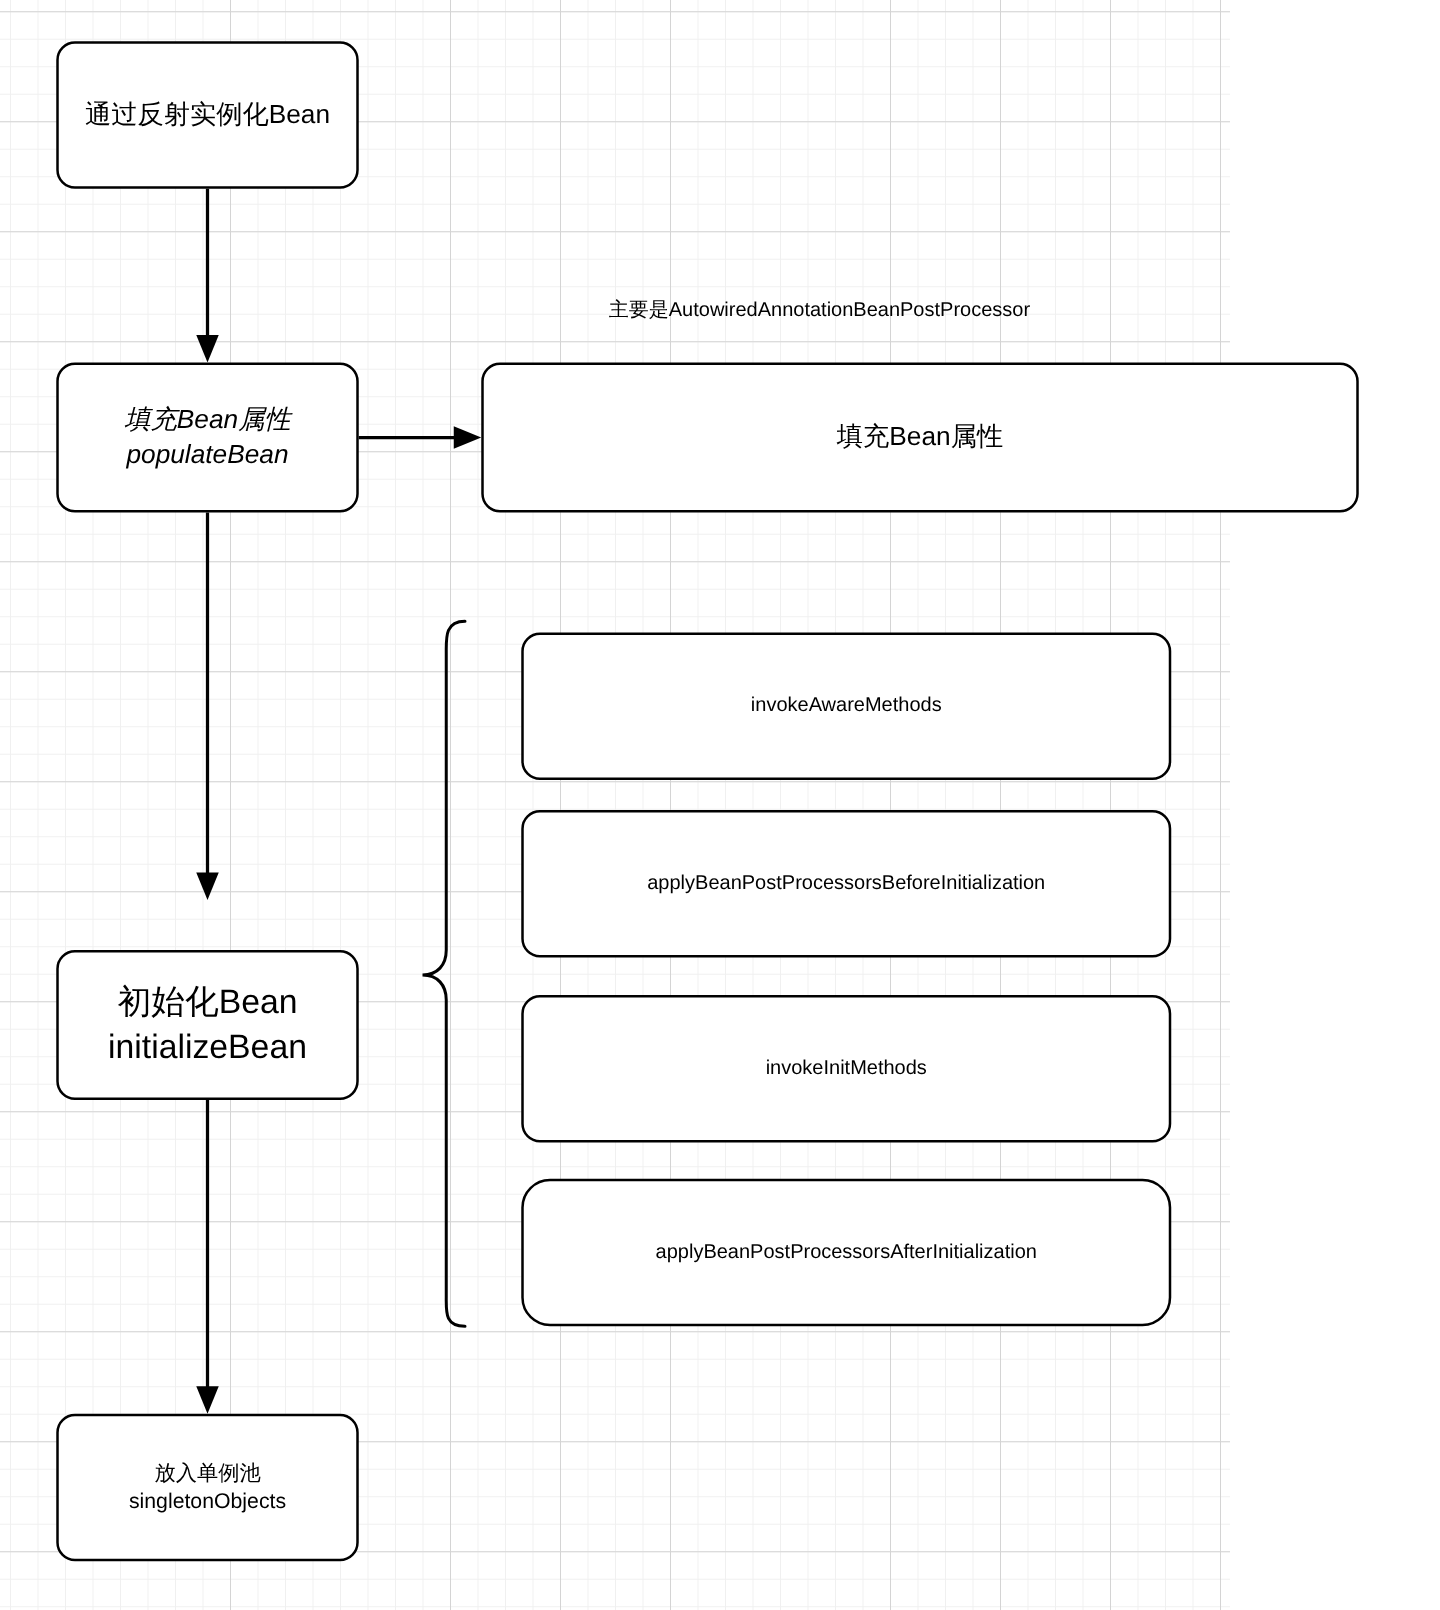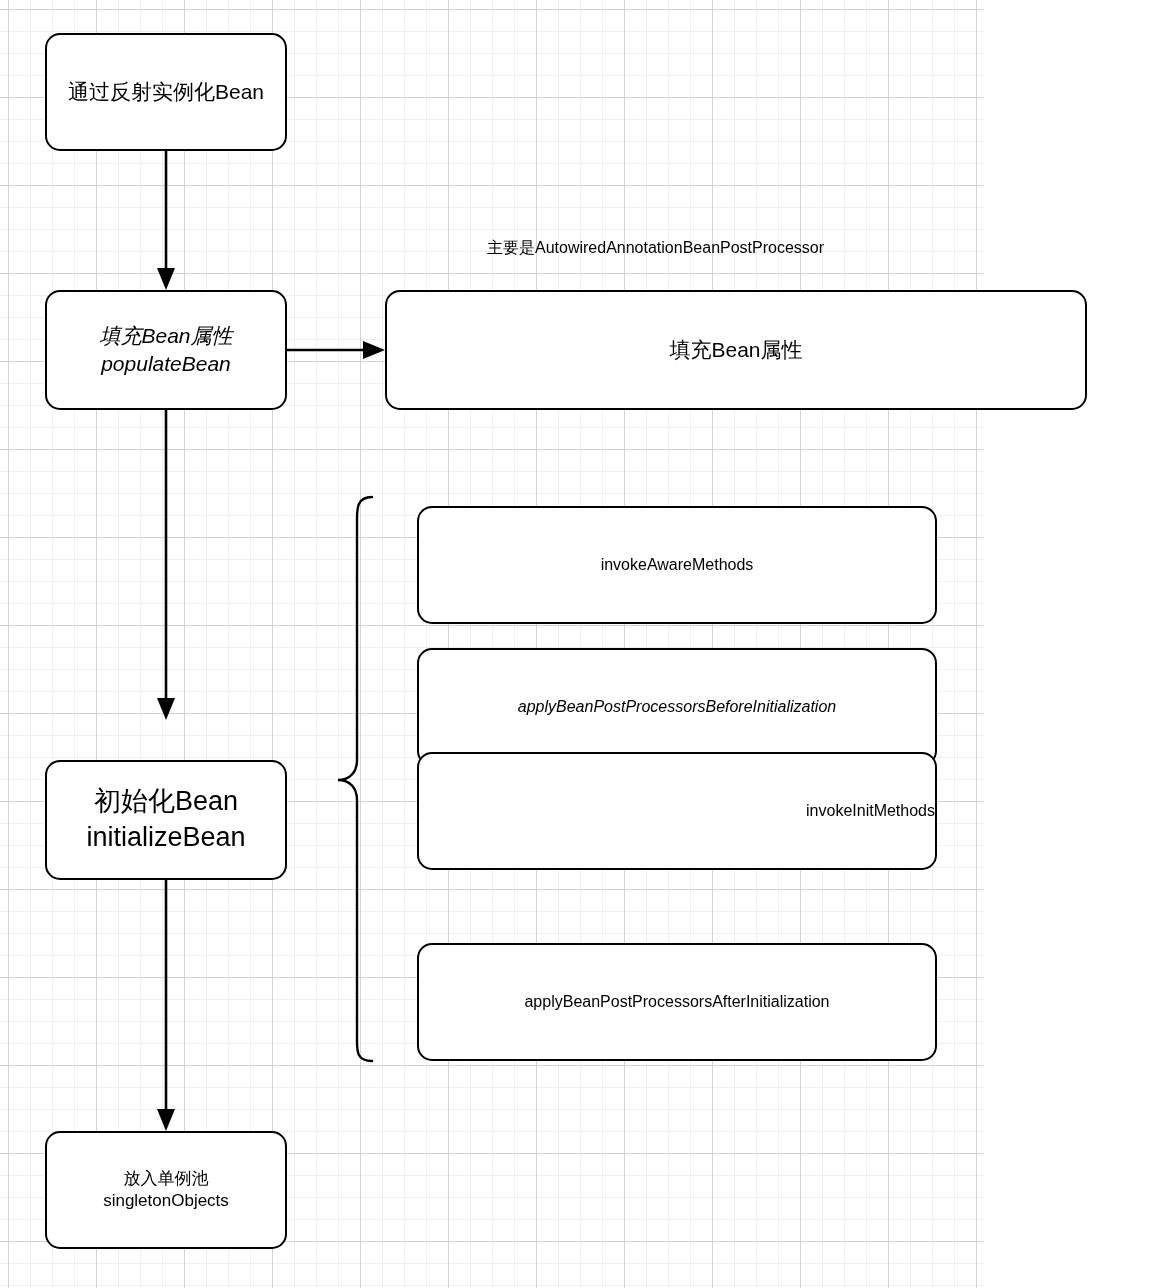--- a/index.html
+++ b/index.html
@@ -53,23 +53,23 @@
 
   #node-instantiate      { left: 45px;  top: 33px;   width: 242px; height: 118px; font-size: 21px; }
   #node-populate         { left: 45px;  top: 290px;  width: 242px; height: 120px; font-size: 21px; font-style: italic; }
   #node-initialize       { left: 45px;  top: 760px;  width: 242px; height: 120px; font-size: 27px; }
   #node-singleton        { left: 45px;  top: 1131px; width: 242px; height: 118px; font-size: 17px; }
 
   #node-postprocess      { left: 385px; top: 290px;  width: 702px; height: 120px; font-size: 21px; }
 
   .method-node           { left: 417px; width: 520px; height: 118px; font-size: 16px; }
   #node-invoke-aware     { top: 506px; }
-  #node-bpp-before       { top: 648px; font-style: italic; }
-  #node-invoke-init      { top: 752px; justify-content: flex-end; }
-  #node-bpp-after        { top: 943px; }
+  #node-bpp-before       { top: 648px; }
+  #node-invoke-init      { top: 796px; }
+  #node-bpp-after        { top: 943px; border-radius: 23px; }
 
   
   .caption {
     position: absolute;
     color: #000000;
     white-space: nowrap;
     z-index: 3;
   }
   #caption-autowired { left: 487px; top: 238px; font-size: 16px; }
 

